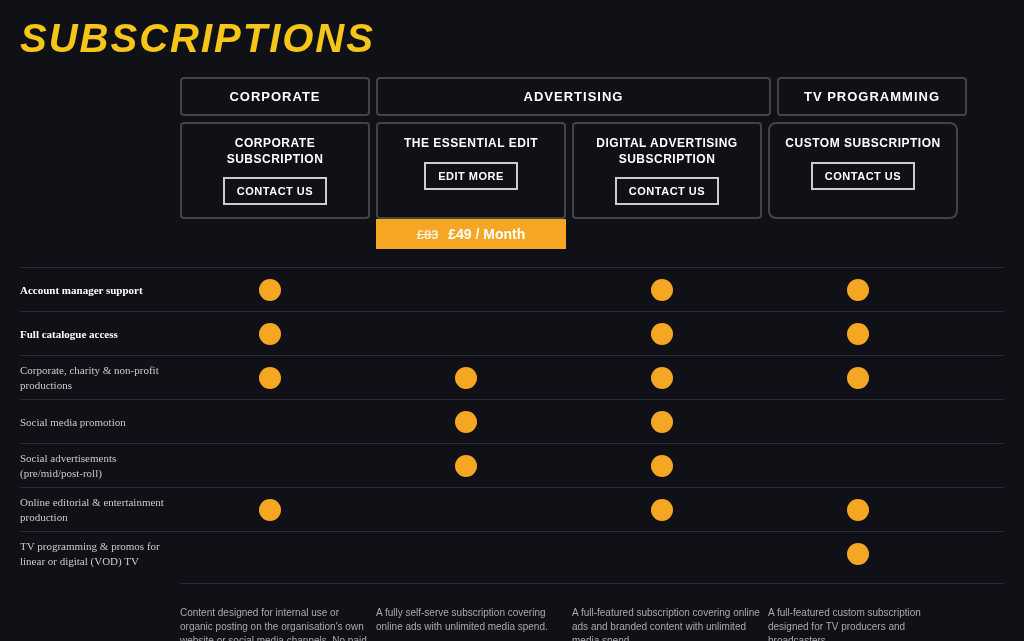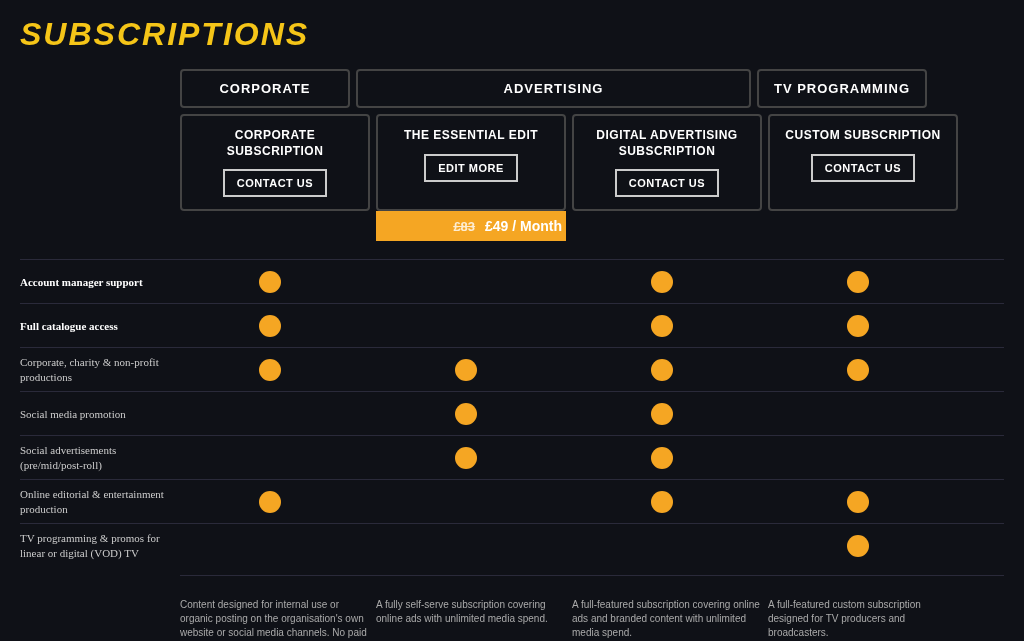--- a/index.html
+++ b/index.html
@@ -12,21 +12,21 @@
       width: 1024px;
       overflow: hidden;
     }
     .page {
       background: #0f1117;
       width: 1024px;
       min-height: 641px;
       padding: 16px 20px;
     }
     .page-title {
-      font-size: 32px;
+      font-size: 40px;
       font-weight: 900;
       color: #f5c518;
       text-transform: uppercase;
       letter-spacing: 2px;
       margin-bottom: 16px;
       font-style: italic;
     }
     
     .categories-row {
       display: flex;
@@ -37,42 +37,42 @@
     .category-header {
       border: 2px solid #444;
       border-radius: 4px;
       text-align: center;
       padding: 10px 6px;
       font-weight: 700;
       font-size: 13px;
       letter-spacing: 1px;
       color: #fff;
     }
-    .cat-corporate { width: 170px; }
+    .cat-corporate { width: 190px; }
     .cat-advertising { width: 395px; }
-    .cat-tv { width: 170px; }
+    .cat-tv { width: 190px; }
 
     
     .plans-row {
       display: flex;
       margin-left: 160px;
       gap: 6px;
       margin-bottom: 0;
     }
     .plan-card {
       border: 2px solid #444;
       border-radius: 4px;
       text-align: center;
       padding: 12px 6px;
       background: #0f1117;
     }
     .plan-corporate { width: 190px; }
     .plan-essential { width: 190px; }
     .plan-digital { width: 190px; }
-    .plan-custom { width: 190px; }
+    .plan-custom { width: 190px; border-radius: 8px; }
 
     .plan-title {
       font-weight: 800;
       font-size: 12px;
       letter-spacing: 0.5px;
       color: #fff;
       text-transform: uppercase;
       margin-bottom: 10px;
       line-height: 1.3;
     }
@@ -92,21 +92,21 @@
     .price-bar-row {
       display: flex;
       margin-left: 160px;
       gap: 6px;
       margin-bottom: 0;
     }
     .price-spacer { width: 190px; }
     .price-bar {
       width: 190px;
       background: #f5a623;
-      text-align: right;
+      text-align: center;
       padding: 7px 4px;
       font-weight: 700;
       font-size: 14px;
       color: #fff;
     }
     .price-bar .old-price {
       text-decoration: line-through;
       margin-right: 6px;
       opacity: 0.8;
       font-size: 13px;

